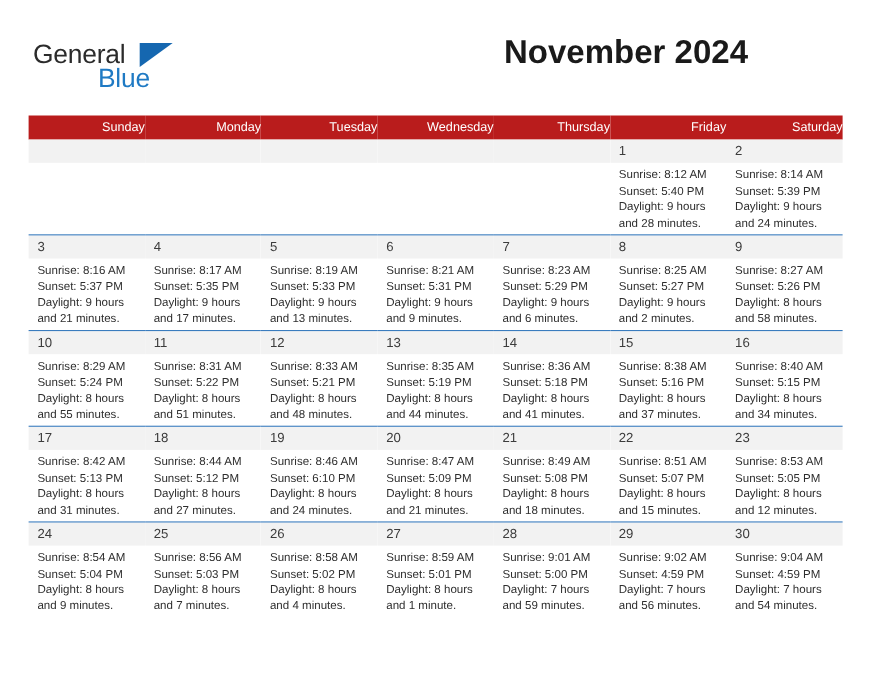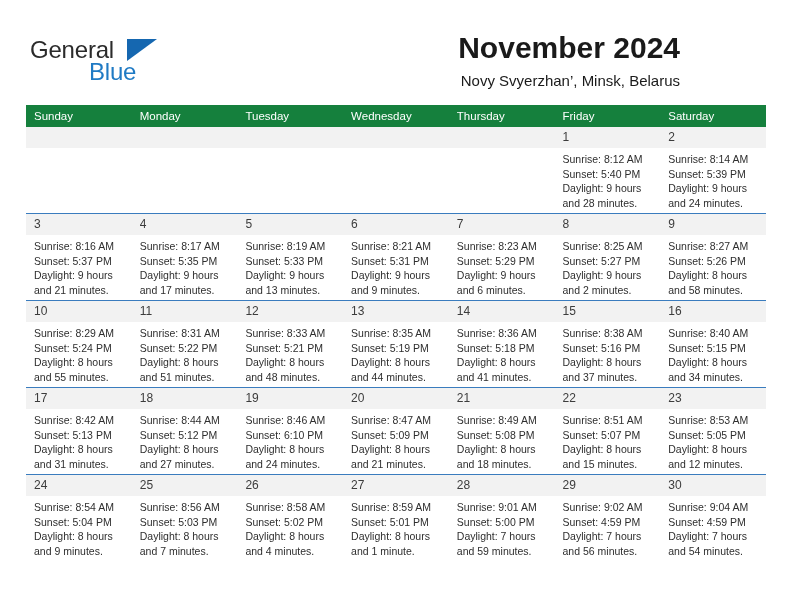--- a/index.html
+++ b/index.html
@@ -89,25 +89,25 @@
   
   .cal {
     position: absolute;
     left: 26px;
     top: 105px;
     width: 740px;
     border-collapse: collapse;
     table-layout: fixed;
   }
   .cal th {
-    background: #15803d;
+    background: #b91c1c;
     color: #ffffff;
     font-size: 11.5px;
     font-weight: normal;
-    text-align: left;
+    text-align: right;
     padding: 5px 0 5px 8px;
     height: 11px;
     border: none;
   }
   .cal td {
     vertical-align: top;
     padding: 0;
     border: none;
     border-top: 1.4px solid #3a7cbe;
     height: 86px;
@@ -146,21 +146,20 @@
   <div class="top">
 
     <div class="brand">
       <span class="brand-general">General</span>
       <span class="brand-triangle"></span>
       <span class="brand-blue">Blue</span>
     </div>
 
     <div class="title-block">
       <div class="cal-title">November 2024</div>
-      <div class="cal-subtitle">Novy Svyerzhan’, Minsk, Belarus</div>
     </div>
 
   </div>
 
   <table class="cal">
     <thead>
       <tr>
         <th>Sunday</th>
         <th>Monday</th>
         <th>Tuesday</th>

